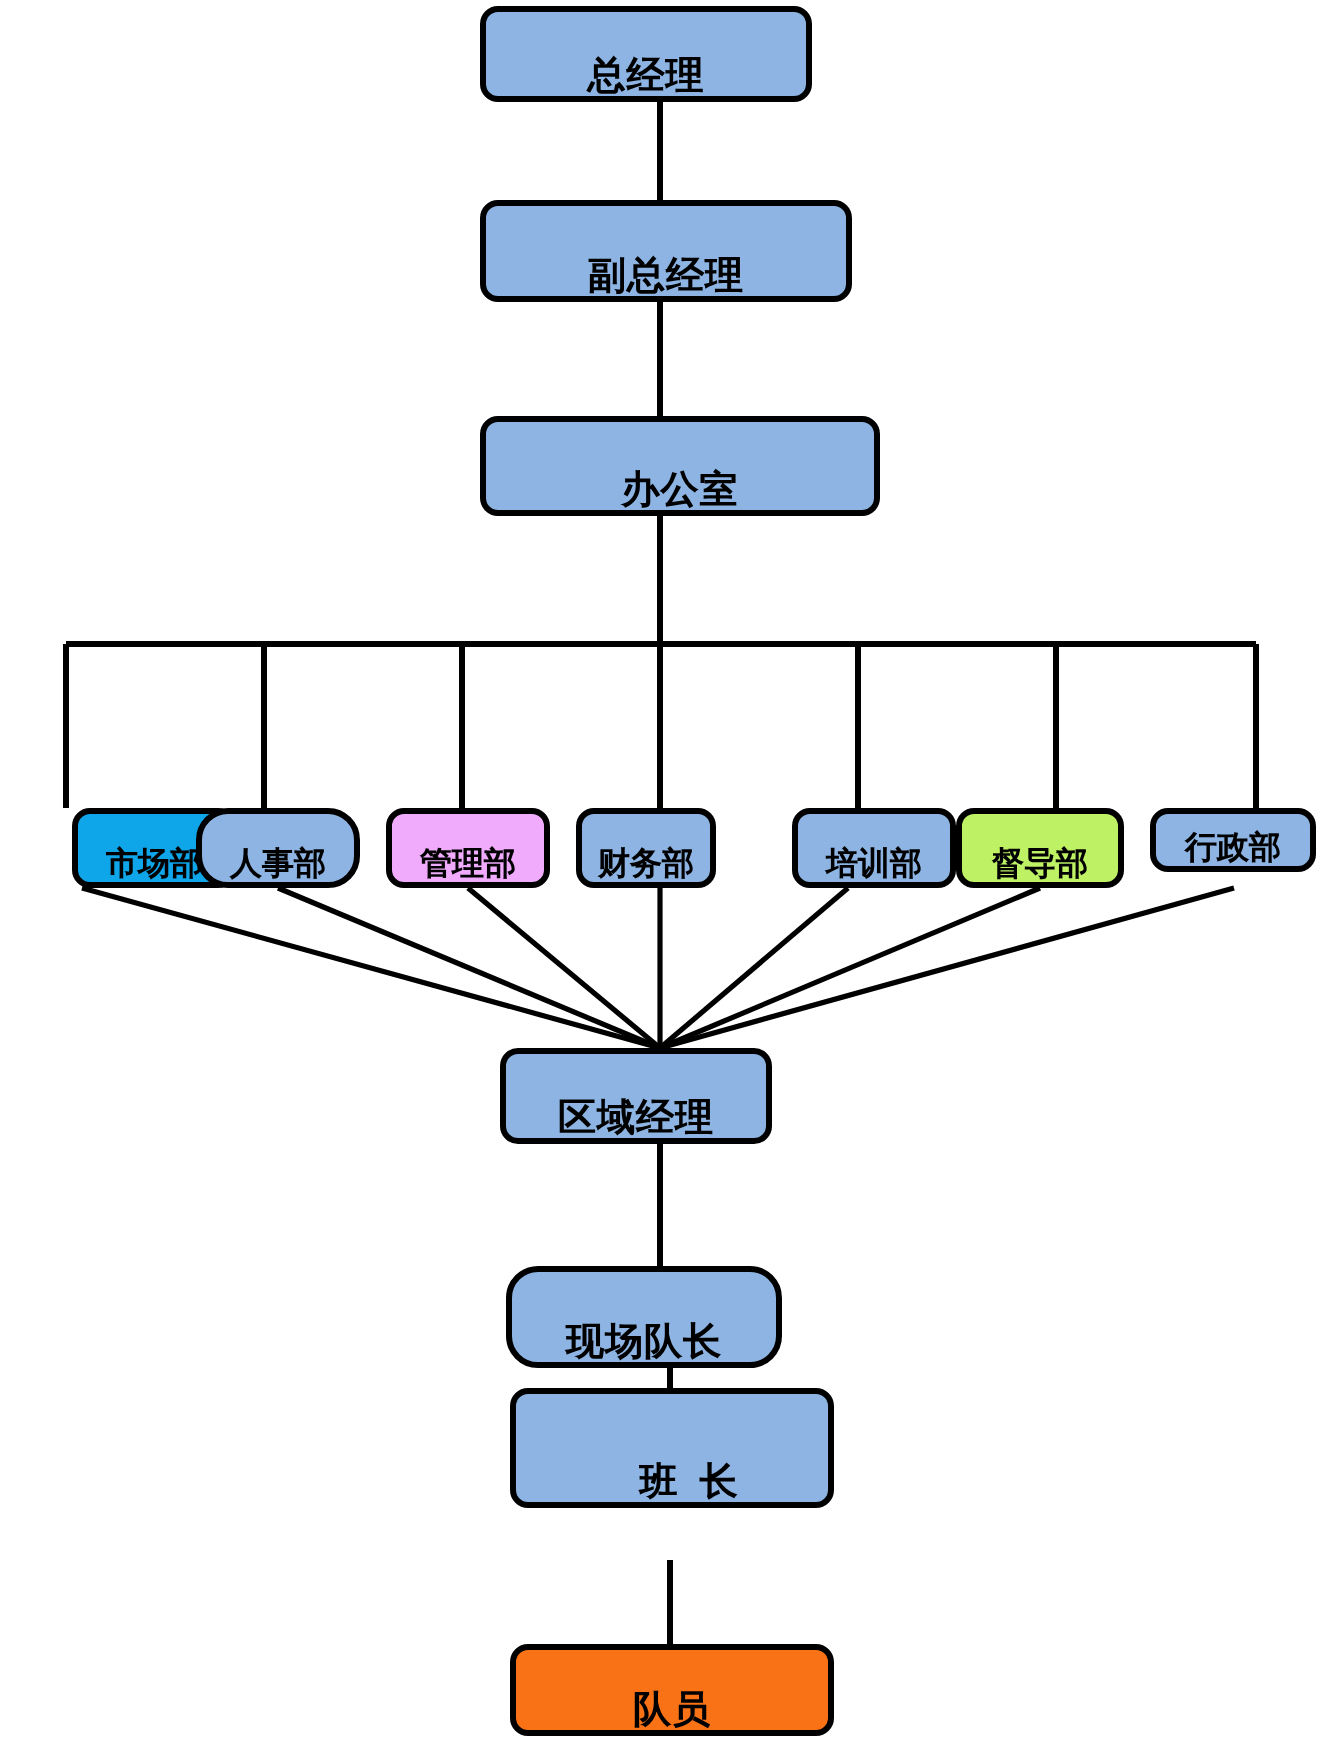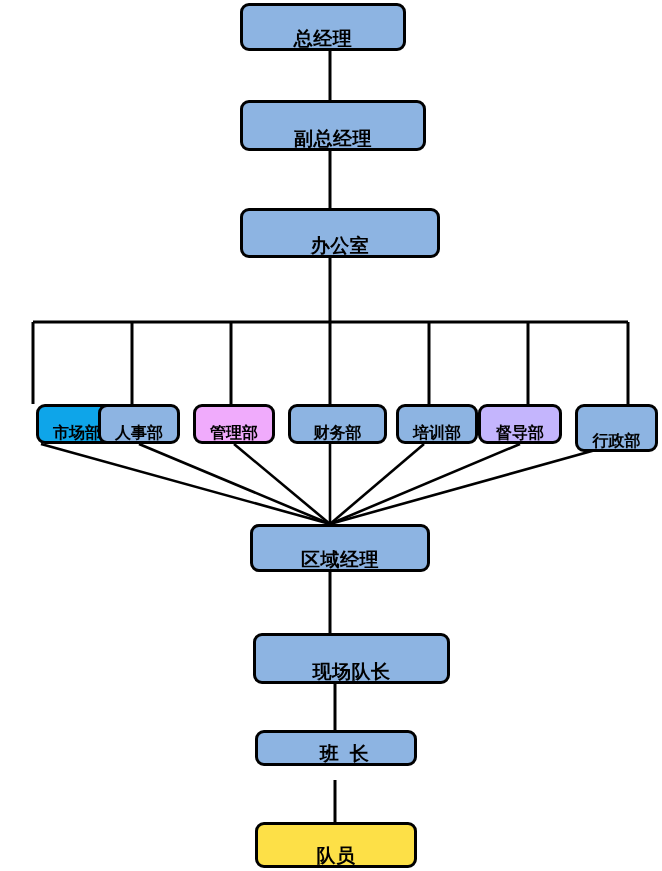--- a/index.html
+++ b/index.html
@@ -86,45 +86,45 @@
       </div>
       <div class="node lg" style="left: 240px; top: 100px; width: 186px; height: 51px; background: rgb(141, 180, 226); border-color: rgb(0, 0, 0);">
         <span class="label">副总经理</span>
       </div>
       <div class="node lg" style="left: 240px; top: 208px; width: 200px; height: 50px; background: rgb(141, 180, 226); border-color: rgb(0, 0, 0);">
         <span class="label">办公室</span>
       </div>
       <div class="node sm" style="left: 0px; top: 404px; width: 82px; height: 40px; background: #0ea5e9; border-color: rgb(0, 0, 0); margin-left: 36px;">
         <span class="label">市场部</span>
       </div>
-      <div class="node sm" style="left: 98px; top: 404px; width: 82px; height: 40px; background: rgb(141, 180, 226); border-color: rgb(0, 0, 0);">
+      <div class="node sm" style="left: 98px; top: 404px; width: 82px; height: 40px; background: rgb(141, 180, 226); border-color: rgb(0, 0, 0); border-radius: 16px;">
         <span class="label">人事部</span>
       </div>
       <div class="node sm" style="left: 193px; top: 404px; width: 82px; height: 40px; background: #f0abfc; border-color: rgb(0, 0, 0);">
         <span class="label">管理部</span>
       </div>
-      <div class="node sm" style="left: 288px; top: 404px; width: 99px; height: 40px; background: rgb(141, 180, 226); border-color: rgb(0, 0, 0);">
+      <div class="node sm" style="left: 288px; top: 404px; width: 70px; height: 40px; background: rgb(141, 180, 226); border-color: rgb(0, 0, 0);">
         <span class="label">财务部</span>
       </div>
       <div class="node sm" style="left: 396px; top: 404px; width: 82px; height: 40px; background: rgb(141, 180, 226); border-color: rgb(0, 0, 0);">
         <span class="label">培训部</span>
       </div>
-      <div class="node sm" style="left: 478px; top: 404px; width: 84px; height: 40px; background: #c4b5fd; border-color: rgb(0, 0, 0);">
+      <div class="node sm" style="left: 478px; top: 404px; width: 84px; height: 40px; background: #bef264; border-color: rgb(0, 0, 0);">
         <span class="label">督导部</span>
       </div>
-      <div class="node sm" style="left: 575px; top: 404px; width: 83px; height: 48px; background: rgb(141, 180, 226); border-color: rgb(0, 0, 0);">
+      <div class="node sm" style="left: 575px; top: 404px; width: 83px; height: 32px; background: rgb(141, 180, 226); border-color: rgb(0, 0, 0);">
         <span class="label">行政部</span>
       </div>
-      <div class="node lg" style="left: 250px; top: 524px; width: 180px; height: 48px; background: rgb(141, 180, 226); border-color: rgb(0, 0, 0);">
+      <div class="node lg" style="left: 250px; top: 524px; width: 136px; height: 48px; background: rgb(141, 180, 226); border-color: rgb(0, 0, 0);">
         <span class="label">区域经理</span>
       </div>
-      <div class="node lg" style="left: 253px; top: 633px; width: 197px; height: 51px; background: rgb(141, 180, 226); border-color: rgb(0, 0, 0);">
+      <div class="node lg" style="left: 253px; top: 633px; width: 138px; height: 51px; background: rgb(141, 180, 226); border-color: rgb(0, 0, 0); border-radius: 16px;">
         <span class="label">现场队长</span>
       </div>
-      <div class="node lg" style="left: 255px; top: 730px; width: 162px; height: 36px; background: rgb(141, 180, 226); border-color: rgb(0, 0, 0); padding-left: 17px;">
+      <div class="node lg" style="left: 255px; top: 694px; width: 162px; height: 60px; background: rgb(141, 180, 226); border-color: rgb(0, 0, 0); padding-left: 17px;">
         <span class="label">班  长</span>
       </div>
-      <div class="node lg" style="left: 255px; top: 822px; width: 162px; height: 46px; background: #fde047; border-color: rgb(0, 0, 0);">
+      <div class="node lg" style="left: 255px; top: 822px; width: 162px; height: 46px; background: #f97316; border-color: rgb(0, 0, 0);">
         <span class="label">队员</span>
       </div>
     </div>
 
 </div>
 
 </body></html>

